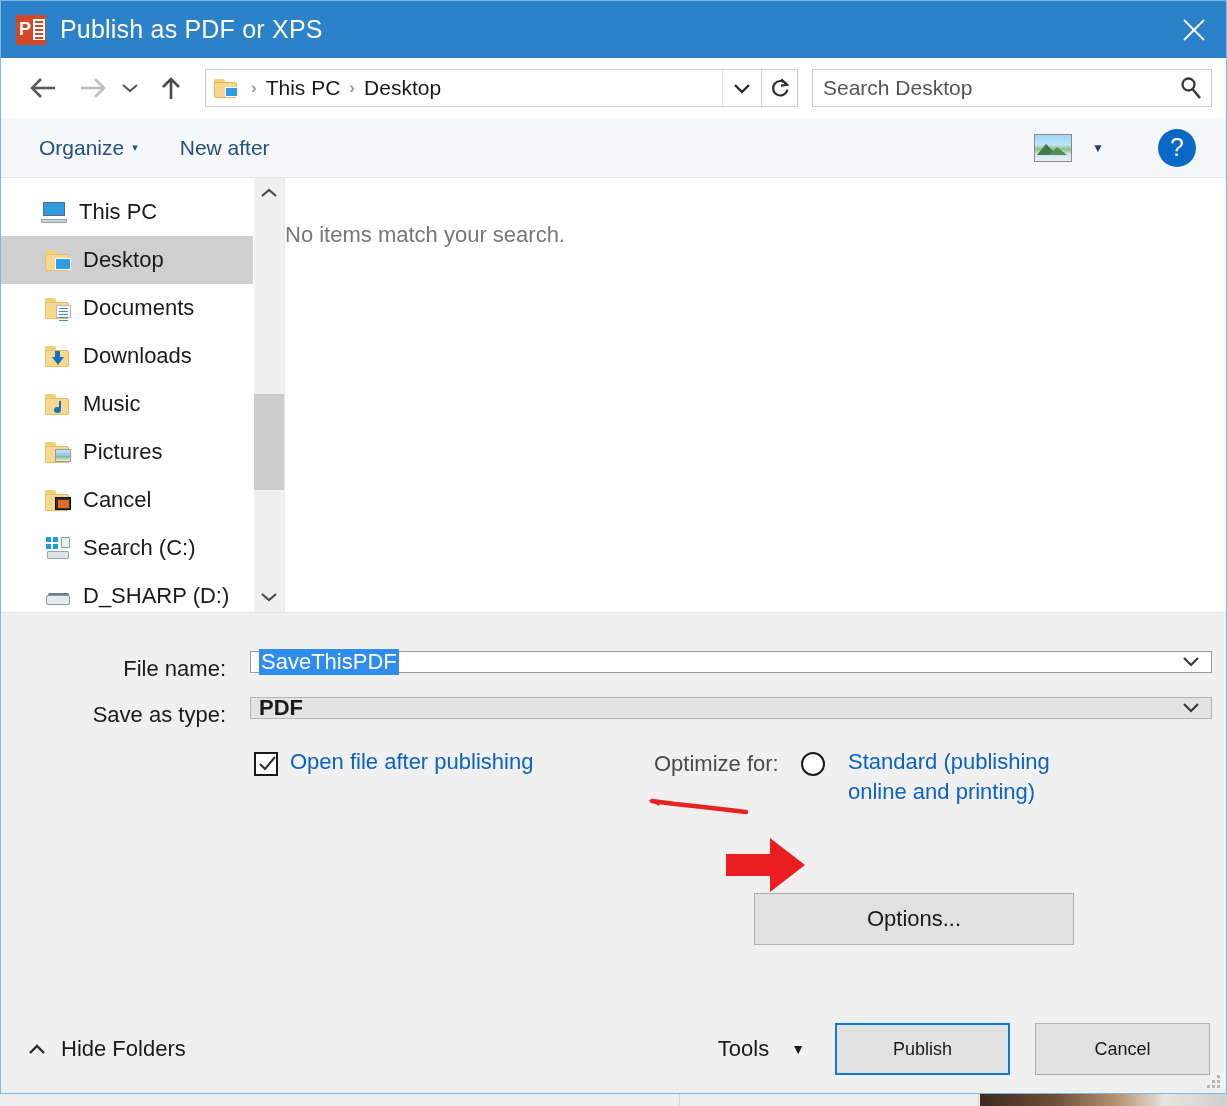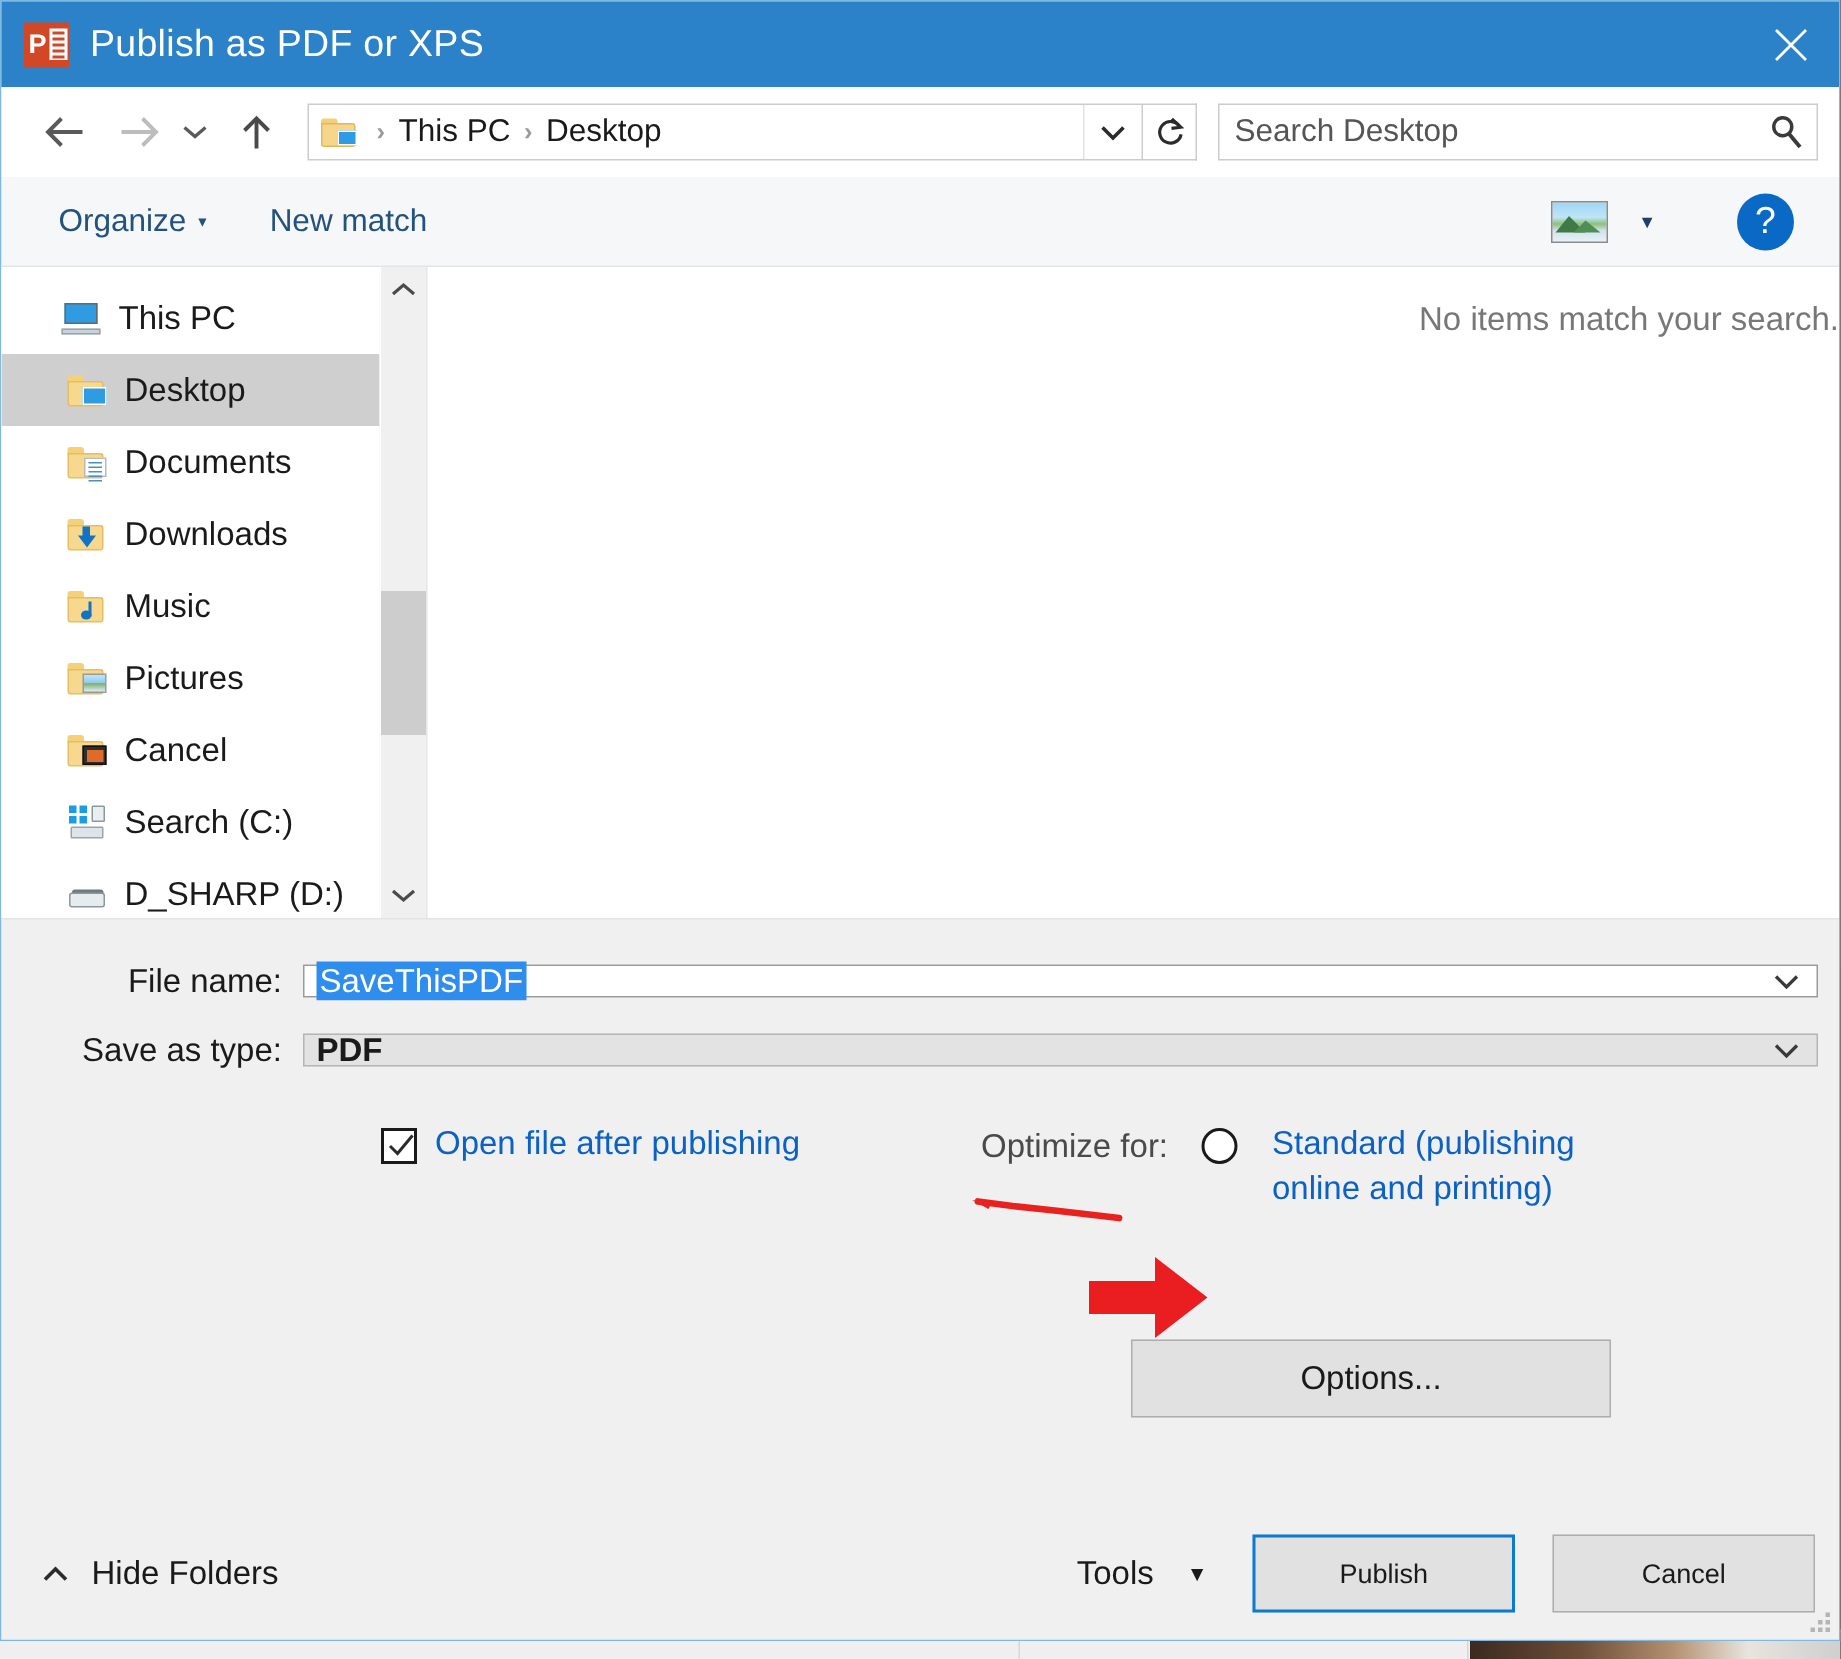--- a/index.html
+++ b/index.html
@@ -518,22 +518,22 @@
   }
   .filelist {
     flex: 1 1 auto;
     background: #ffffff;
     position: relative;
     border-left: 1px solid #e6e6e6;
   }
   .no-items {
     position: absolute;
     left: 0; right: 0;
-    top: 22px;
-    text-align: right;
+    top: 44px;
+    text-align: left;
     font-size: 22px;
     color: #777777;
   }
 
   
   .bottom {
     flex: none;
     background: #f0f0f0;
     border-top: 1px solid #e4e4e4;
     position: relative;
@@ -547,27 +547,28 @@
     align-items: center;
   }
   .row-savetype {
     position: absolute;
     left: 0; top: 74px;
     width: 100%;
     display: flex;
     align-items: center;
   }
   .field-label {
-    width: 201px;
+    width: 249px;
     text-align: right;
-    padding-right: 14px;
+    padding-right: 24px;
     font-size: 22px;
     color: #1a1a1a;
     box-sizing: border-box;
     flex: none;
+    margin-top: 15px;
   }
   .combo {
     flex: 1 1 auto;
     margin-right: 14px;
     height: 22px;
     border: 1px solid #9a9a9a;
     background: #ffffff;
     display: flex;
     align-items: center;
     box-sizing: border-box;
@@ -859,21 +860,21 @@
         </div>
       </div>
     </div>
 
     <div class="toolbar">
       <div class="tb-item">
         <span>Organize</span>
         <span class="tb-caret">▾</span>
       </div>
       <div class="tb-item">
-        <span>New match</span>
+        <span>New after</span>
       </div>
       <div class="tb-spacer"></div>
       <div class="view-icon">
         <div class="hill"></div>
           <div class="hill2"></div>
       </div>
       <div class="view-caret">▼</div>
       <div class="help-btn">?</div>
     </div>
 

